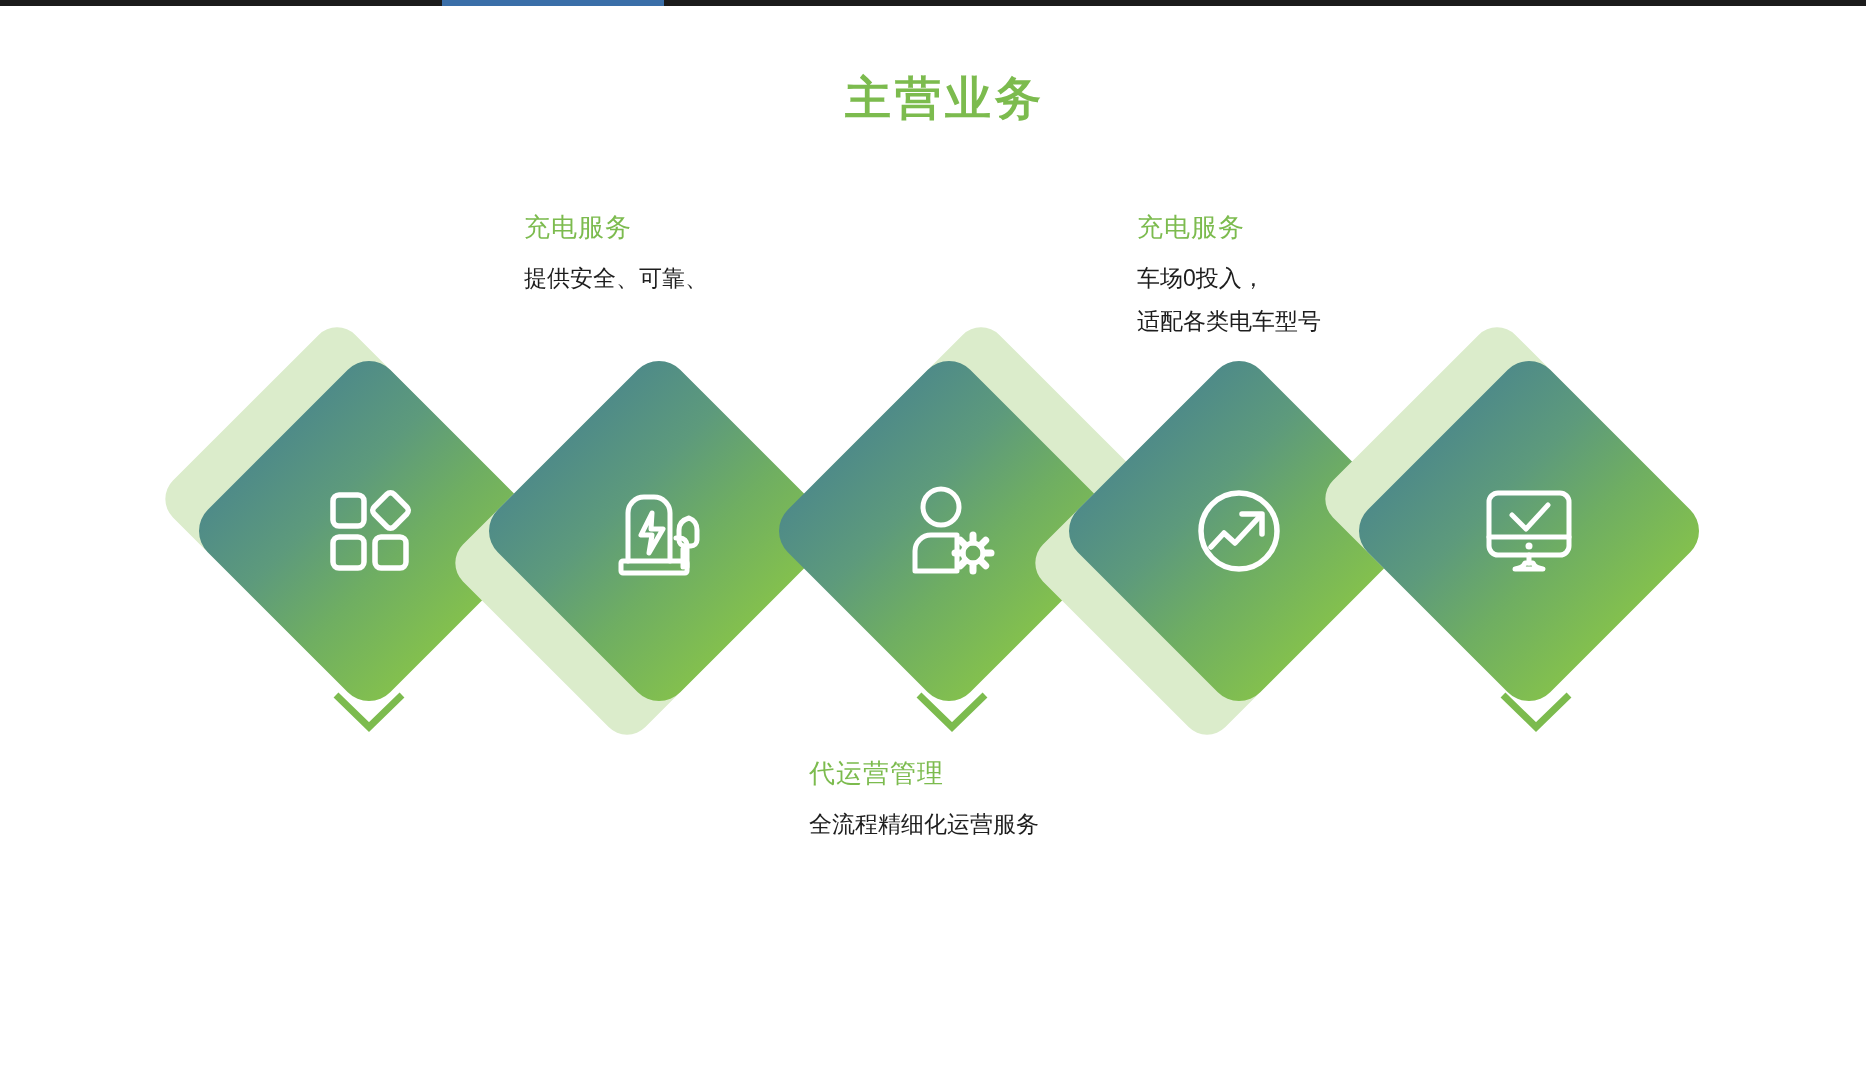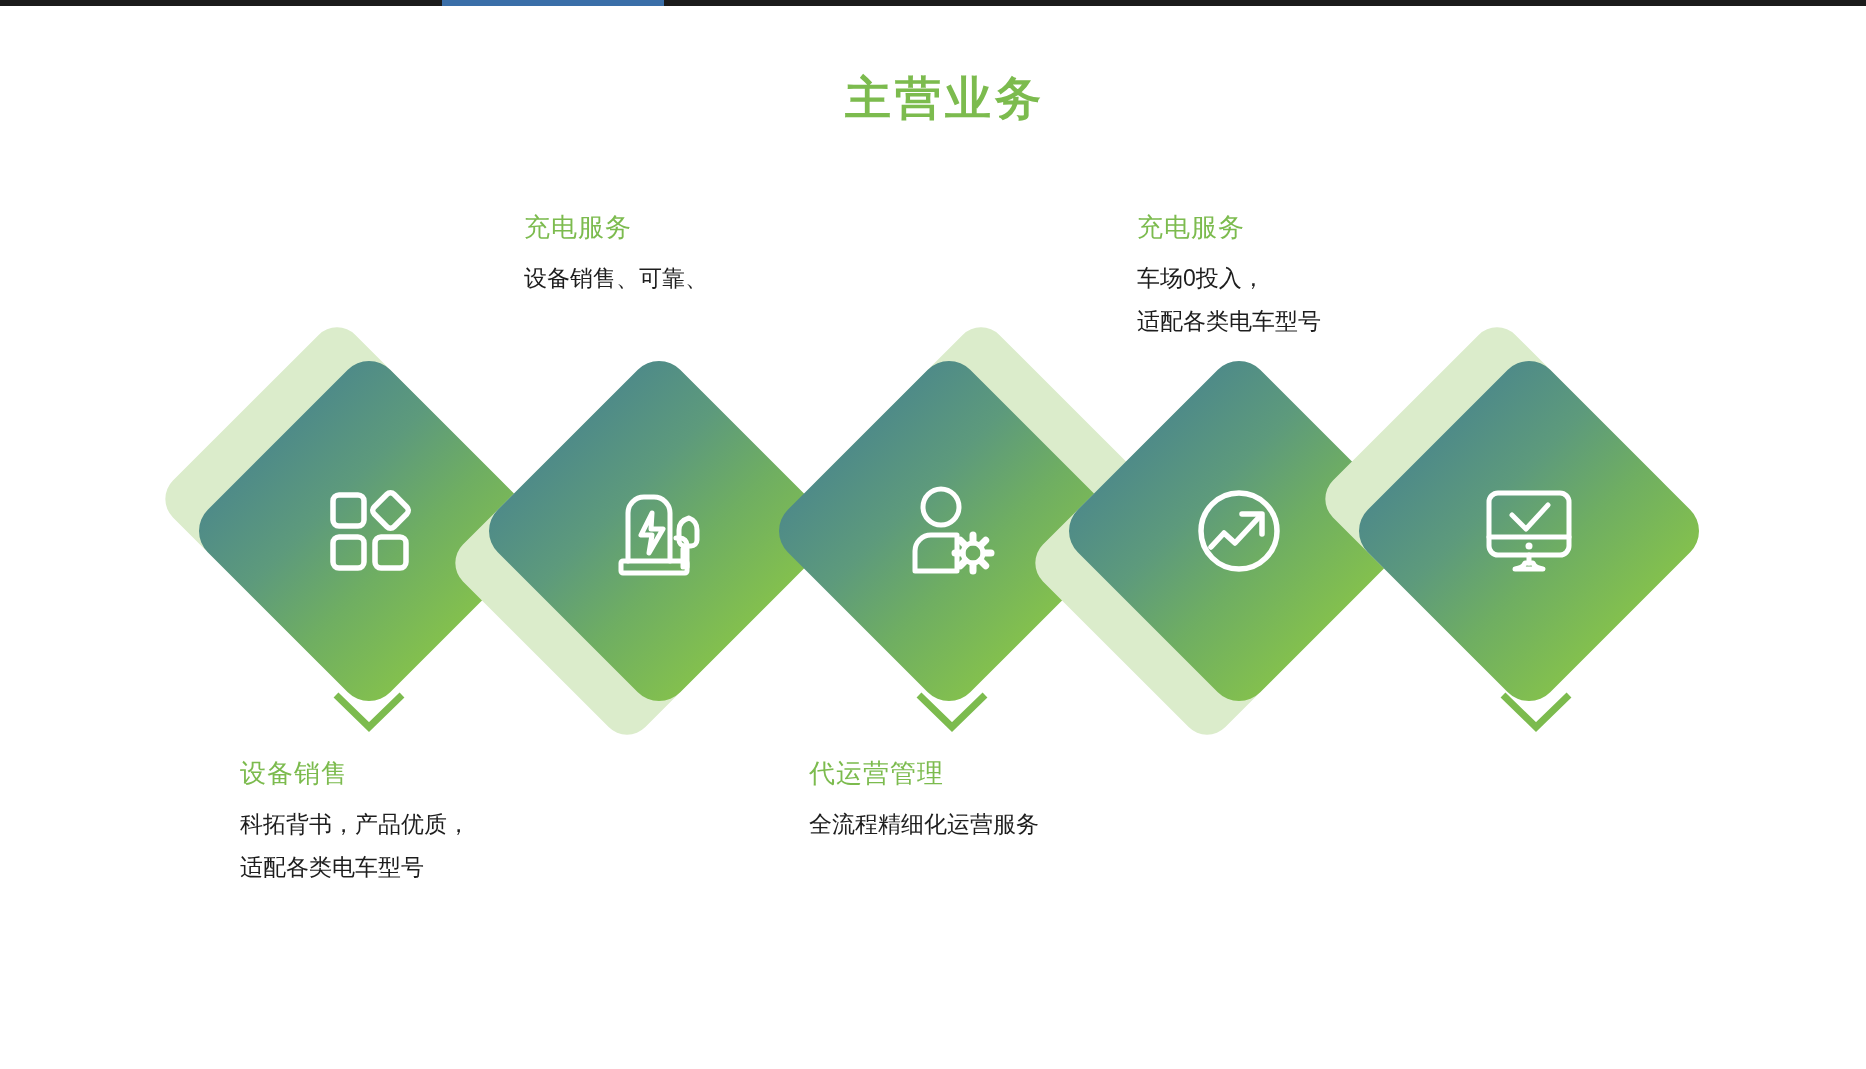--- a/index.html
+++ b/index.html
@@ -137,21 +137,21 @@
 <div class="top-chrome">
   <div class="top-chrome-accent"></div>
 </div>
 
 <div class="stage">
 
   <div class="page-title">主营业务</div>
 
   <div class="caption" style="left:512px; top:212px;">
     <div class="cap-title">充电服务</div>
-    <div class="cap-line">设备销售、可靠、</div>
+    <div class="cap-line">提供安全、可靠、</div>
   </div>
 
   <div class="caption" style="left:1125px; top:212px;">
     <div class="cap-title">充电服务</div>
     <div class="cap-line">车场0投入，</div>
     <div class="cap-line">适配各类电车型号</div>
   </div>
 
   <div class="chevron" style="left:610px; top:374px;">
     <svg width="74" height="44" viewBox="0 0 74 44">
@@ -257,25 +257,20 @@
             <circle cx="48" cy="59" r="3.5" fill="#ffffff" stroke="none"></circle>
             <path d="M48 68 v8"></path>
             <path d="M34 82 q8 -1 10 -6 h8 q2 5 10 6 z"></path>
           </g>
         </svg>
       </div>
     </div>
 
   </div>
 
-  <div class="caption" style="left:228px; top:758px;">
-    <div class="cap-title">设备销售</div>
-    <div class="cap-line">科拓背书，产品优质，</div>
-    <div class="cap-line">适配各类电车型号</div>
-  </div>
 
   <div class="caption" style="left:797px; top:758px;">
     <div class="cap-title">代运营管理</div>
     <div class="cap-line">全流程精细化运营服务</div>
   </div>
 
 
 </div>
 
 </body></html>

